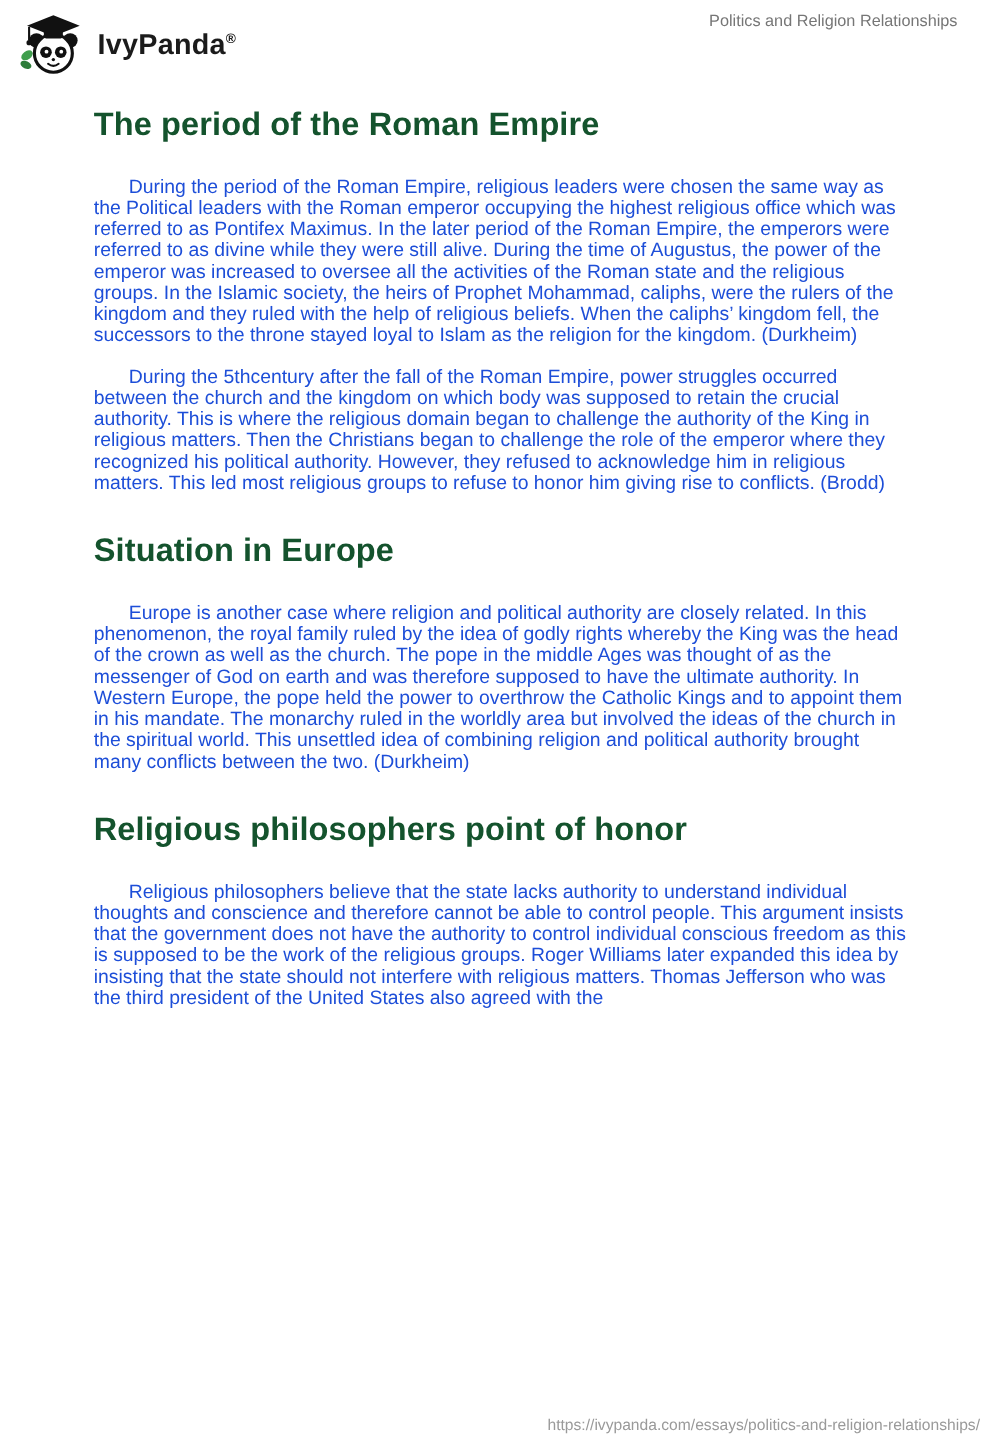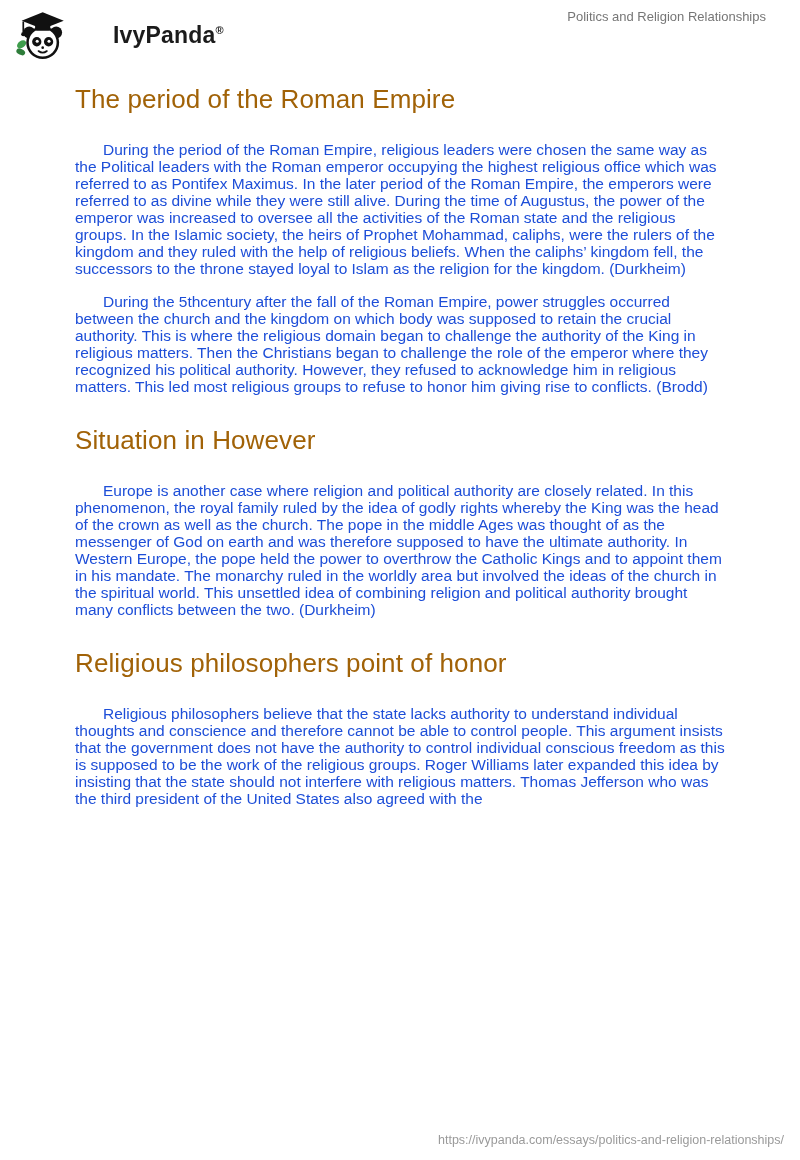--- a/index.html
+++ b/index.html
@@ -21,34 +21,33 @@
     padding: 8px 34px 0 14px;
     height: 62px;
   }
   .brand { display: flex; align-items: center; gap: 10px; cursor: pointer; }
   .logo { width: 54px; height: 54px; display: inline-block; }
   .brand-name {
     font-size: 23px;
     font-weight: bold;
     color: #1b1b1b;
     letter-spacing: 0.2px;
-    margin-left: 35px;
   }
   .brand-name sup { font-size: 11px; font-weight: bold; vertical-align: super; }
   .doc-title {
     font-size: 13px;
     color: #767676;
     align-self: flex-start;
     margin-top: 1px;
   }
   .content { padding: 0 75px; }
   .content h1 {
     font-size: 26px;
-    font-weight: normal;
-    color: #a16207;
+    font-weight: bold;
+    color: #14532d;
     letter-spacing: 0.1px;
     margin: 30px 0 26px 0;
   }
   .content h1:first-child { margin-top: 22px; }
   .content p {
     font-size: 15.5px;
     line-height: 17px;
     color: #1d4ed8;
     text-indent: 28px;
     margin-bottom: 16px;
@@ -98,21 +97,21 @@
       <span class="brand-name"><span>IvyPanda</span><sup>®</sup></span>
     </div>
     <div class="doc-title">Politics and Religion Relationships</div>
   </header>
 
   <main class="content">
     <h1>The period of the Roman Empire</h1>
     <p>During the period of the Roman Empire, religious leaders were chosen the same way as the Political leaders with the Roman emperor occupying the highest religious office which was referred to as Pontifex Maximus. In the later period of the Roman Empire, the emperors were referred to as divine while they were still alive. During the time of Augustus, the power of the emperor was increased to oversee all the activities of the Roman state and the religious groups. In the Islamic society, the heirs of Prophet Mohammad, caliphs, were the rulers of the kingdom and they ruled with the help of religious beliefs. When the caliphs’ kingdom fell, the successors to the throne stayed loyal to Islam as the religion for the kingdom. (Durkheim)</p>
     <p>During the 5thcentury after the fall of the Roman Empire, power struggles occurred between the church and the kingdom on which body was supposed to retain the crucial authority. This is where the religious domain began to challenge the authority of the King in religious matters. Then the Christians began to challenge the role of the emperor where they recognized his political authority. However, they refused to acknowledge him in religious matters. This led most religious groups to refuse to honor him giving rise to conflicts. (Brodd)</p>
 
-    <h1>Situation in However</h1>
+    <h1>Situation in Europe</h1>
     <p>Europe is another case where religion and political authority are closely related. In this phenomenon, the royal family ruled by the idea of godly rights whereby the King was the head of the crown as well as the church. The pope in the middle Ages was thought of as the messenger of God on earth and was therefore supposed to have the ultimate authority. In Western Europe, the pope held the power to overthrow the Catholic Kings and to appoint them in his mandate. The monarchy ruled in the worldly area but involved the ideas of the church in the spiritual world. This unsettled idea of combining religion and political authority brought many conflicts between the two. (Durkheim)</p>
 
     <h1>Religious philosophers point of honor</h1>
     <p>Religious philosophers believe that the state lacks authority to understand individual thoughts and conscience and therefore cannot be able to control people. This argument insists that the government does not have the authority to control individual conscious freedom as this is supposed to be the work of the religious groups. Roger Williams later expanded this idea by insisting that the state should not interfere with religious matters. Thomas Jefferson who was the third president of the United States also agreed with the</p>
   </main>
 
   <div class="footer">https://ivypanda.com/essays/politics-and-religion-relationships/</div>
 
 </div>
 

